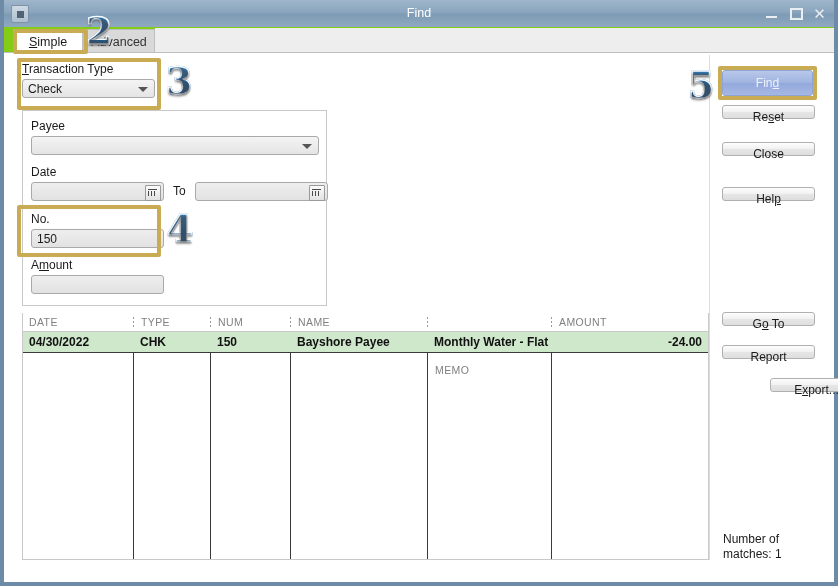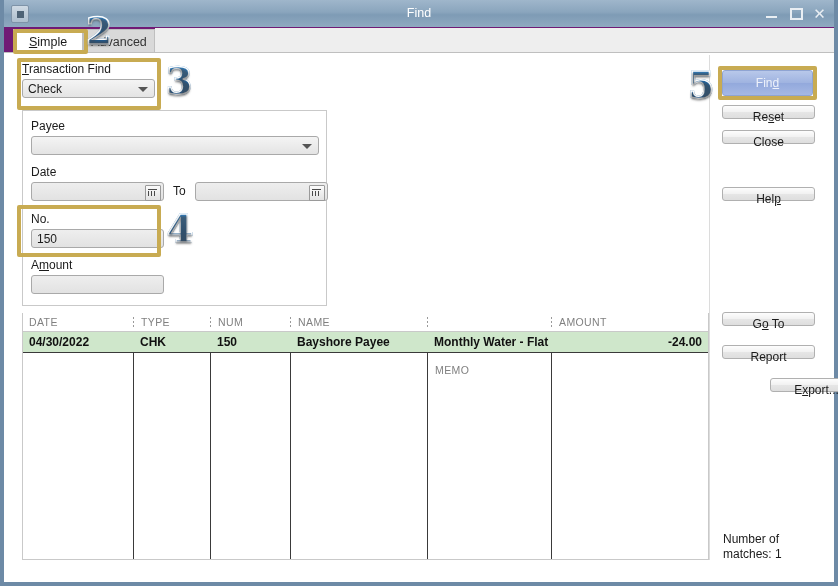--- a/index.html
+++ b/index.html
@@ -33,21 +33,21 @@
     text-align:center;color:#ffffff;font-size:12.5px;
   }
   .wbtns{position:absolute;right:8px;top:0;height:27px;display:flex;align-items:center;gap:11px;}
   .wbtn{width:13px;height:13px;position:relative;color:#e9eef3;}
   .wbtn.min::after{content:"";position:absolute;left:1px;bottom:2px;width:11px;height:2px;background:#e9eef3;}
   .wbtn.max::after{content:"";position:absolute;left:1px;top:1px;width:9px;height:8px;border:2px solid #e9eef3;}
   .wbtn.close{font-size:15px;line-height:13px;text-align:center;font-family:"Liberation Sans",sans-serif;}
   
   .tabstrip{
     position:absolute;left:0;top:27px;width:830px;height:26px;
-    background:#701a75;
+    background:#84cc16;
   }
   .tabstrip:after{
     content:"";position:absolute;left:0;bottom:0;width:100%;height:1px;background:#bfbfbf;
   }
   .tab{
     position:absolute;bottom:0;height:24px;line-height:24px;
     font-size:12.5px;color:#1b1b1b;text-align:center;
     box-sizing:border-box;
   }
   .tab.active{
@@ -172,21 +172,21 @@
     <div class="restbar"></div>
     <div class="tab active">
       <span><u>S</u><span></span>imple</span>
     </div>
     <div class="tab inactive">
       <span>Advanced</span>
     </div>
   </div>
 
   <div class="ttbox">
-    <span class="fieldlabel"><u>T</u><span>ransaction Find</span></span>
+    <span class="fieldlabel"><u>T</u><span>ransaction Type</span></span>
     <div class="combo">
       <span>Check</span>
       <span class="arrow"></span>
     </div>
   </div>
 
   <div class="panel">
 
     <div class="row" style="top:8px;">
       <span class="fieldlabel">Payee</span>
@@ -228,21 +228,21 @@
   </div>
 
   <div class="vdivider"></div>
 
   <div class="btn primary" style="left:718px;top:70px;width:91px;height:26px;line-height:24px;">
     <span><span>Fin</span><u>d</u></span>
   </div>
   <div class="btn" style="left:718px;top:105px;">
     <span><span>Re</span><u>s</u><span>et</span></span>
   </div>
-  <div class="btn" style="left:718px;top:130px;">
+  <div class="btn" style="left:718px;top:142px;">
     <span>Close</span>
   </div>
   <div class="btn" style="left:718px;top:187px;">
     <span><span>Hel</span><u>p</u></span>
   </div>
 
   <div class="btn" style="left:718px;top:312px;">
     <span><span>G</span><u>o</u><span> To</span></span>
   </div>
   <div class="btn" style="left:718px;top:345px;">

